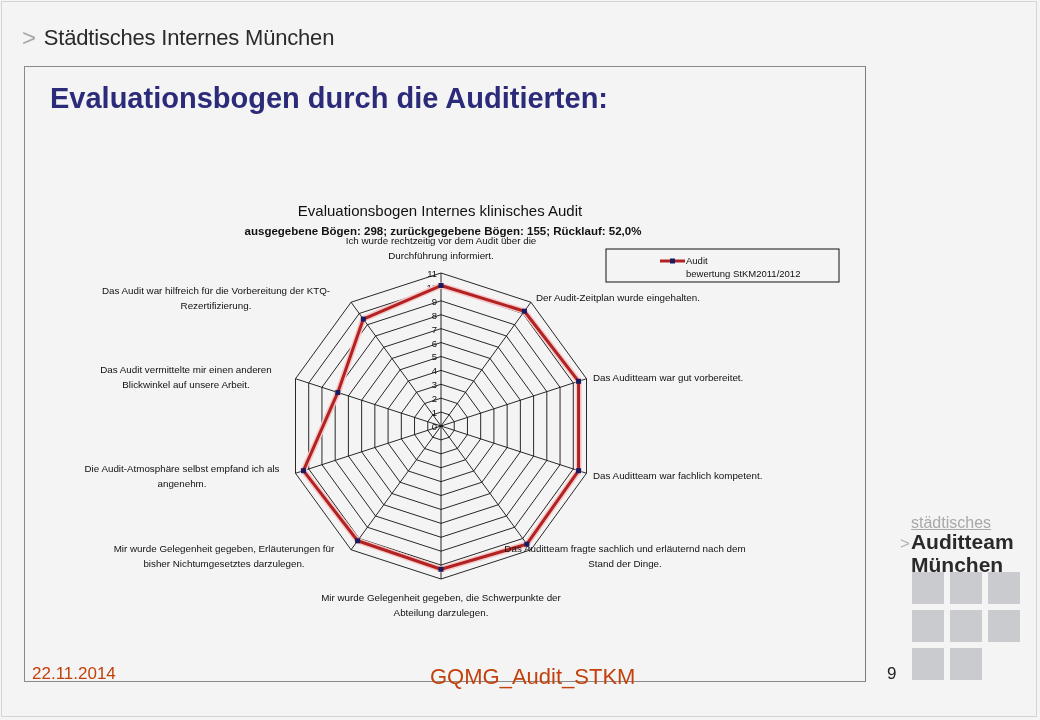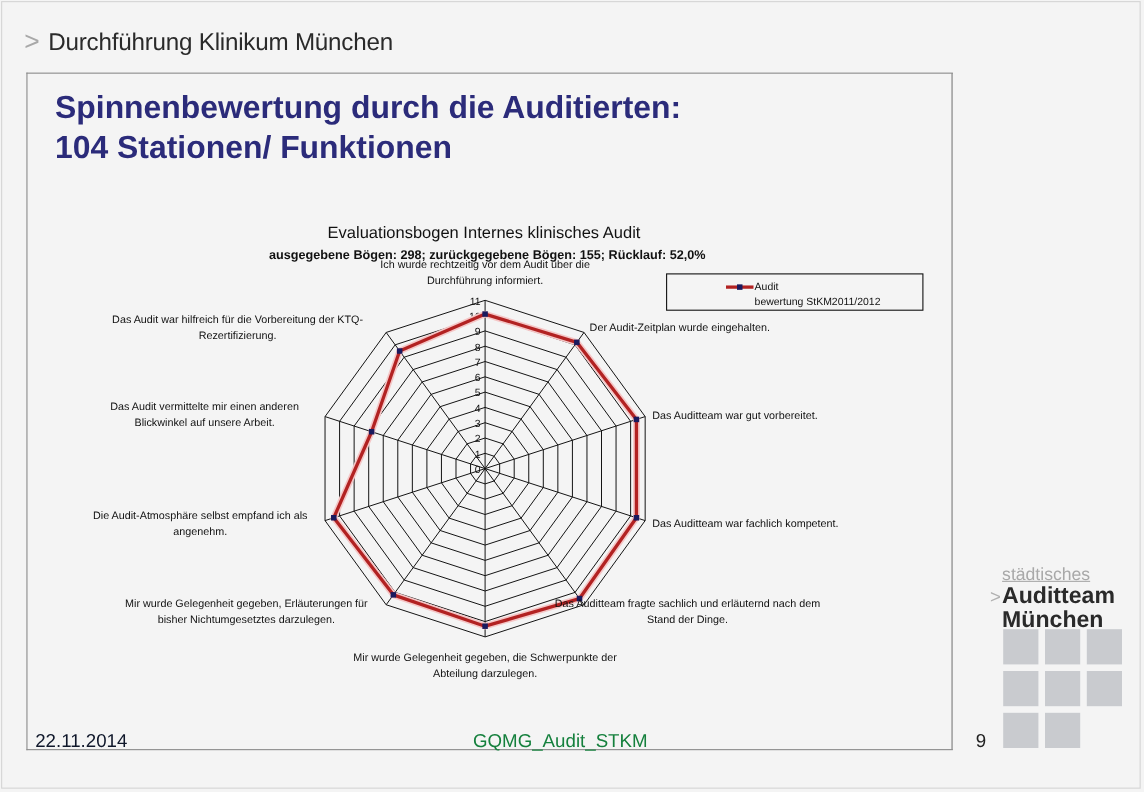--- a/index.html
+++ b/index.html
@@ -23,45 +23,44 @@
     .slide-box {
       position: absolute; left: 24px; top: 66px; width: 842px; height: 616px;
       border: 1px solid #8a8a8a; border-right-color: #7a7a7a;
       box-sizing: border-box;
     }
     .slide-title {
       position: absolute; left: 50px; top: 80px;
       font-size: 29px; font-weight: bold; color: #2b2b7a; line-height: 37px;
     }
     .chart-svg { position: absolute; left: 0; top: 0; }
-    .footer-date { position: absolute; left: 32px; top: 664px; font-size: 17px; color: #0f172a; }
-    .footer-title { position: absolute; left: 430px; top: 664px; font-size: 17px; color: #15803d; }
+    .footer-date { position: absolute; left: 32px; top: 664px; font-size: 17px; color: #c2410c; }
+    .footer-title { position: absolute; left: 430px; top: 664px; font-size: 22px; color: #c2410c; }
     .footer-page { position: absolute; left: 887px; top: 664px; font-size: 17px; color: #222; }
     .logo { position: absolute; left: 898px; top: 514px; width: 130px; }
     .logo .small { font-size: 16px; color: #a8a8a8; margin-left: 13px; line-height: 17px; text-decoration: underline; }
     .logo .big { font-size: 21px; font-weight: bold; color: #2a2a2a; line-height: 21px; margin-left: 13px; }
     .logo .big .gt { color: #b0b0b0; font-weight: normal; margin-left: -11px; margin-right: 1px; font-size: 17px; }
     .logo .tiles { position: absolute; left: 14px; top: 58px; width: 112px; }
     .tile { position: absolute; width: 32px; height: 32px; background: #c9cbcf; }
   </style>
 </head>
 <body>
 
 <div class="frame"></div>
 
 <div class="brand-header">
   <span class="chev">&gt;</span>
-  <span>Durchführung Klinikum München</span>
+  <span>Städtisches Internes München</span>
 </div>
 
 <div class="slide-box"></div>
 
 <div class="slide-title">
-  <div>Spinnenbewertung durch die Auditierten:</div>
-  <div>104 Stationen/ Funktionen</div>
+  <div>Evaluationsbogen durch die Auditierten:</div>
 </div>
 
 <svg class="chart-svg" width="1040" height="720" xmlns="http://www.w3.org/2000/svg">
   <text id="chart-title" x="440" y="216" text-anchor="middle" font-family="Liberation Sans, sans-serif" font-size="15" fill="#111">Evaluationsbogen Internes klinisches Audit</text>
   <text id="chart-subtitle" x="443" y="235" text-anchor="middle" font-family="Liberation Sans, sans-serif" font-size="11.5" font-weight="bold" fill="#111">ausgegebene Bögen: 298; zurückgegebene Bögen: 155; Rücklauf: 52,0%</text>
   <g id="grid-layer">
       <polygon points="441,412.09090909090907 449.1755585091589,414.74730907823937 454.2283315448326,421.7018545327848 454.2283315448326,430.2981454672152 449.1755585091589,437.25269092176063 441,439.90909090909093 432.8244414908411,437.25269092176063 427.7716684551674,430.2981454672152 427.7716684551674,421.7018545327848 432.824441490841,414.74730907823937" fill="none" stroke="#111" stroke-width="0.9"></polygon>
       <polygon points="441,398.1818181818182 457.3511170183179,403.49461815647874 467.4566630896652,417.4037090655696 467.4566630896652,434.59629093443033 457.3511170183179,448.50538184352126 441,453.8181818181818 424.6488829816821,448.50538184352126 414.5433369103348,434.5962909344304 414.5433369103348,417.40370906556967 424.6488829816821,403.49461815647874" fill="none" stroke="#111" stroke-width="0.9"></polygon>
       <polygon points="441,384.27272727272725 465.5266755274768,392.2419272347181 480.6849946344978,413.1055635983545 480.6849946344978,438.8944364016455 465.5266755274768,459.7580727652819 441,467.72727272727275 416.4733244725232,459.7580727652819 401.3150053655022,438.8944364016455 401.3150053655022,413.1055635983545 416.47332447252313,392.2419272347181" fill="none" stroke="#111" stroke-width="0.9"></polygon>
       <polygon points="441,370.3636363636364 473.7022340366358,380.9892363129575 493.91332617933034,408.8074181311393 493.9133261793304,443.1925818688607 473.7022340366358,471.0107636870425 441,481.6363636363636 408.2977659633642,471.0107636870425 388.08667382066966,443.1925818688607 388.0866738206696,408.8074181311393 408.2977659633642,380.9892363129575" fill="none" stroke="#111" stroke-width="0.9"></polygon>

